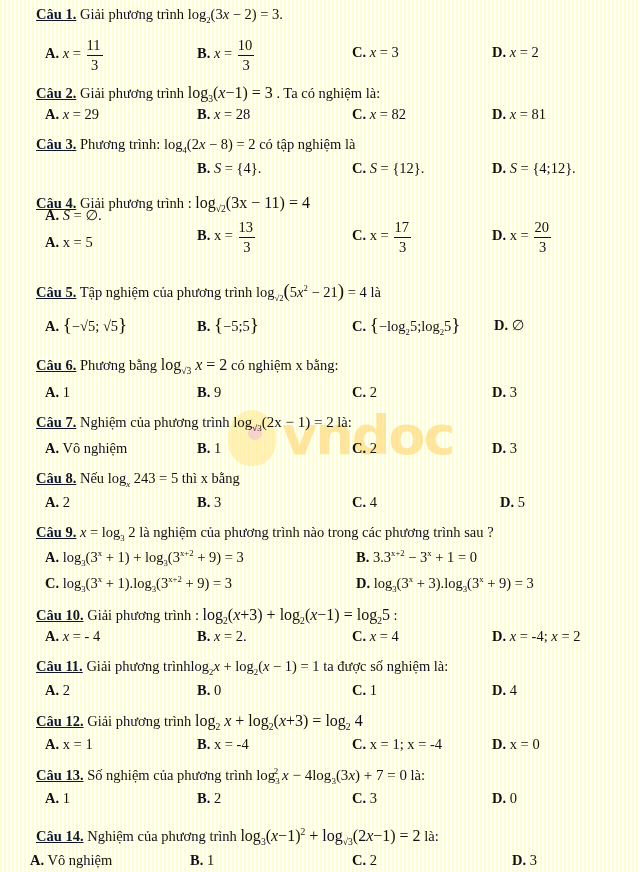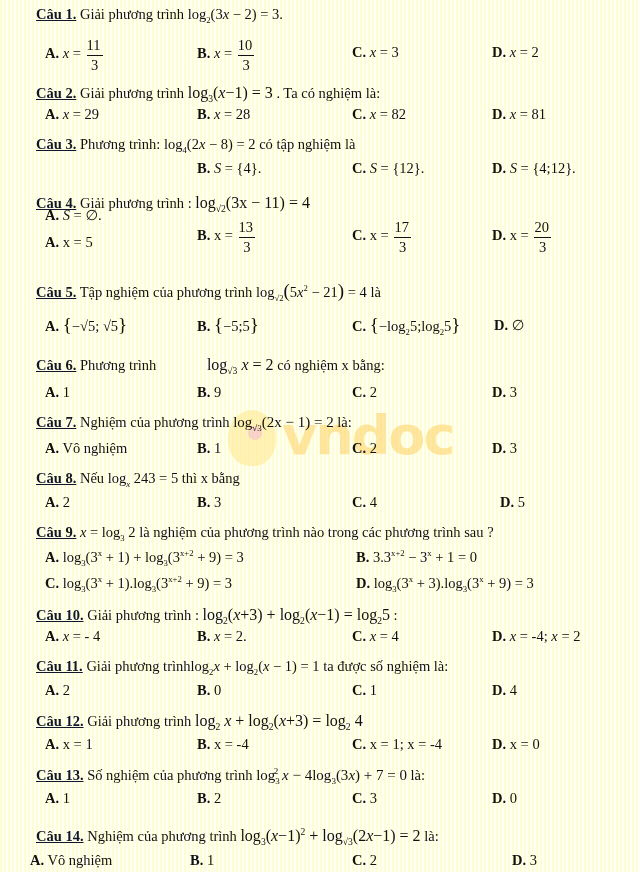--- a/index.html
+++ b/index.html
@@ -96,22 +96,22 @@
   <span>log<sub>√2</sub><span style="font-size:19px;">(</span>5<i>x</i><sup>2</sup> − 21<span style="font-size:19px;">)</span> = 4</span>
   <span>là</span>
 </div>
 <div class="abs" style="left:45px;top:314px;"><span class="opt-l">A.</span> <span style="font-size:19px;">{</span>−√5; √5<span style="font-size:19px;">}</span></div>
 <div class="abs" style="left:197px;top:314px;"><span class="opt-l">B.</span> <span style="font-size:19px;">{</span>−5;5<span style="font-size:19px;">}</span></div>
 <div class="abs" style="left:352px;top:314px;"><span class="opt-l">C.</span> <span style="font-size:19px;">{</span>−log<sub>2</sub>5;log<sub>2</sub>5<span style="font-size:19px;">}</span></div>
 <div class="abs" style="left:494px;top:317px;"><span class="opt-l">D.</span> ∅</div>
 
 <div class="abs" style="left:8px;top:356px;">
   <span class="qlabel">Câu 6.</span>
-  <span>Phương trình</span>
-  <span style="font-size:16px;padding-left:47px;">log<sub>√3</sub> <i>x</i> = 2</span>
+  <span>Phương bằng</span>
+  <span style="font-size:16px;">log<sub>√3</sub> <i>x</i> = 2</span>
   <span>có nghiệm x bằng:</span>
 </div>
 <div class="abs" style="left:45px;top:384px;"><span class="opt-l">A.</span> <span>1</span></div>
 <div class="abs" style="left:197px;top:384px;"><span class="opt-l">B.</span> <span>9</span></div>
 <div class="abs" style="left:352px;top:384px;"><span class="opt-l">C.</span> <span>2</span></div>
 <div class="abs" style="left:492px;top:384px;"><span class="opt-l">D.</span> <span>3</span></div>
 
 <div class="abs" style="left:8px;top:414px;">
   <span class="qlabel">Câu 7.</span>
   <span>Nghiệm của phương trình</span>

